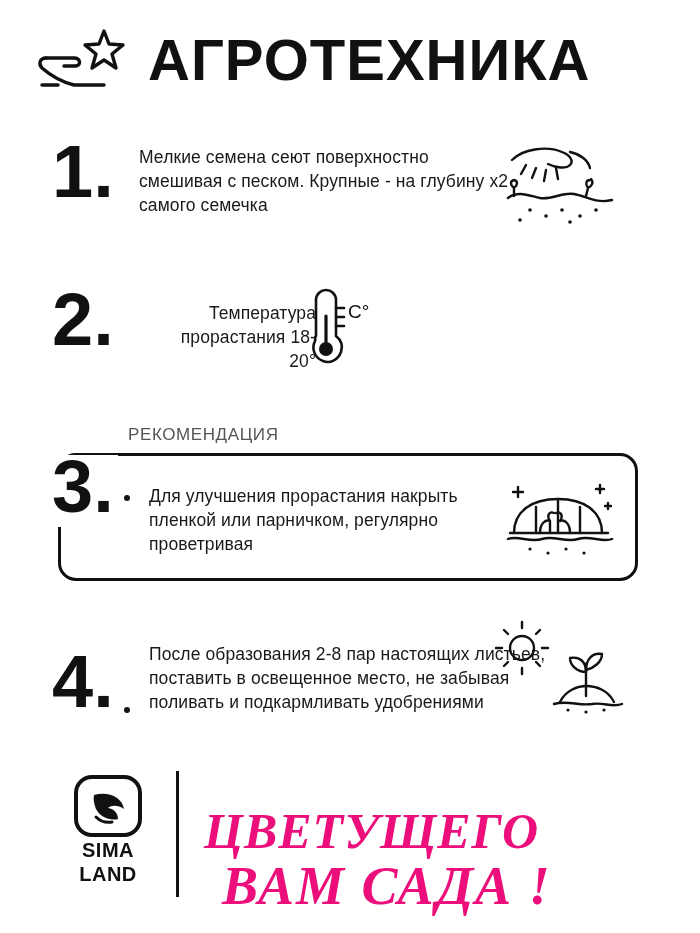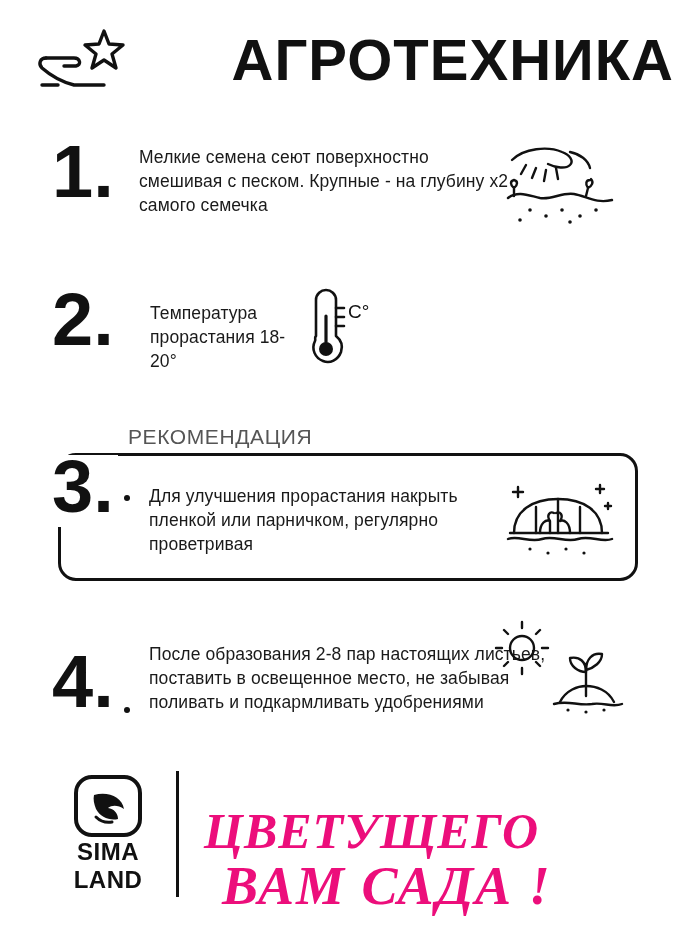--- a/index.html
+++ b/index.html
@@ -23,21 +23,20 @@
 
   
   .header {
     position: absolute;
     top: 20px;
     left: 34px;
     width: 640px;
     height: 80px;
     display: flex;
     align-items: center;
-    justify-content: space-between;
   }
   .header-icon {
     width: 100px;
     height: 76px;
     flex: 0 0 auto;
     margin-top: 6px;
   }
   .header-title {
     font-family: "Liberation Sans", sans-serif;
     font-weight: bold;
@@ -72,29 +71,29 @@
 
   
   #step1 { top: 136px; left: 0; width: 700px; height: 115px; }
   #step1 .step-num { left: 52px; top: 6px; }
   #step1 .step-text { left: 127px; top: 10px; width: 370px; }
   #step1 .icon-wrap { position: absolute; left: 500px; top: 2px; width: 120px; height: 100px; }
 
   
   #step2 { top: 286px; left: 0; width: 700px; height: 110px; }
   #step2 .step-num { left: 52px; top: 4px; }
-  #step2 .step-text { left: 138px; top: 16px; width: 160px; }
+  #step2 .step-text { left: 144px; top: 16px; width: 160px; text-align: right; }
   #step2 .icon-wrap { position: absolute; left: 290px; top: 0px; width: 90px; height: 86px; }
 
   
   #step3 { top: 425px; left: 0; width: 700px; height: 175px; }
   #step3 .rec-label {
     position: absolute;
     left: 128px; top: 0px;
-    font-size: 21px;
+    font-size: 17px;
     letter-spacing: 0.6px;
     color: #555555;
   }
   .rec-box {
     position: absolute;
     left: 58px; top: 28px;
     width: 580px; height: 128px;
     border: 3px solid #111111;
     border-radius: 18px;
     box-sizing: border-box;
@@ -143,21 +142,21 @@
     position: absolute;
     left: 58px;
     top: 0px;
     width: 100px;
     text-align: center;
   }
   .brand-mark { width: 68px; height: 62px; margin: 0 auto; display: block; }
   .brand-name {
     font-family: "Liberation Sans", sans-serif;
     font-weight: bold;
-    font-size: 24px;
+    font-size: 20px;
     line-height: 1.04;
     letter-spacing: 0.5px;
     color: #111111;
     margin-top: 3px;
   }
   .divider {
     position: absolute;
     left: 176px;
     top: -4px;
     width: 3px;

